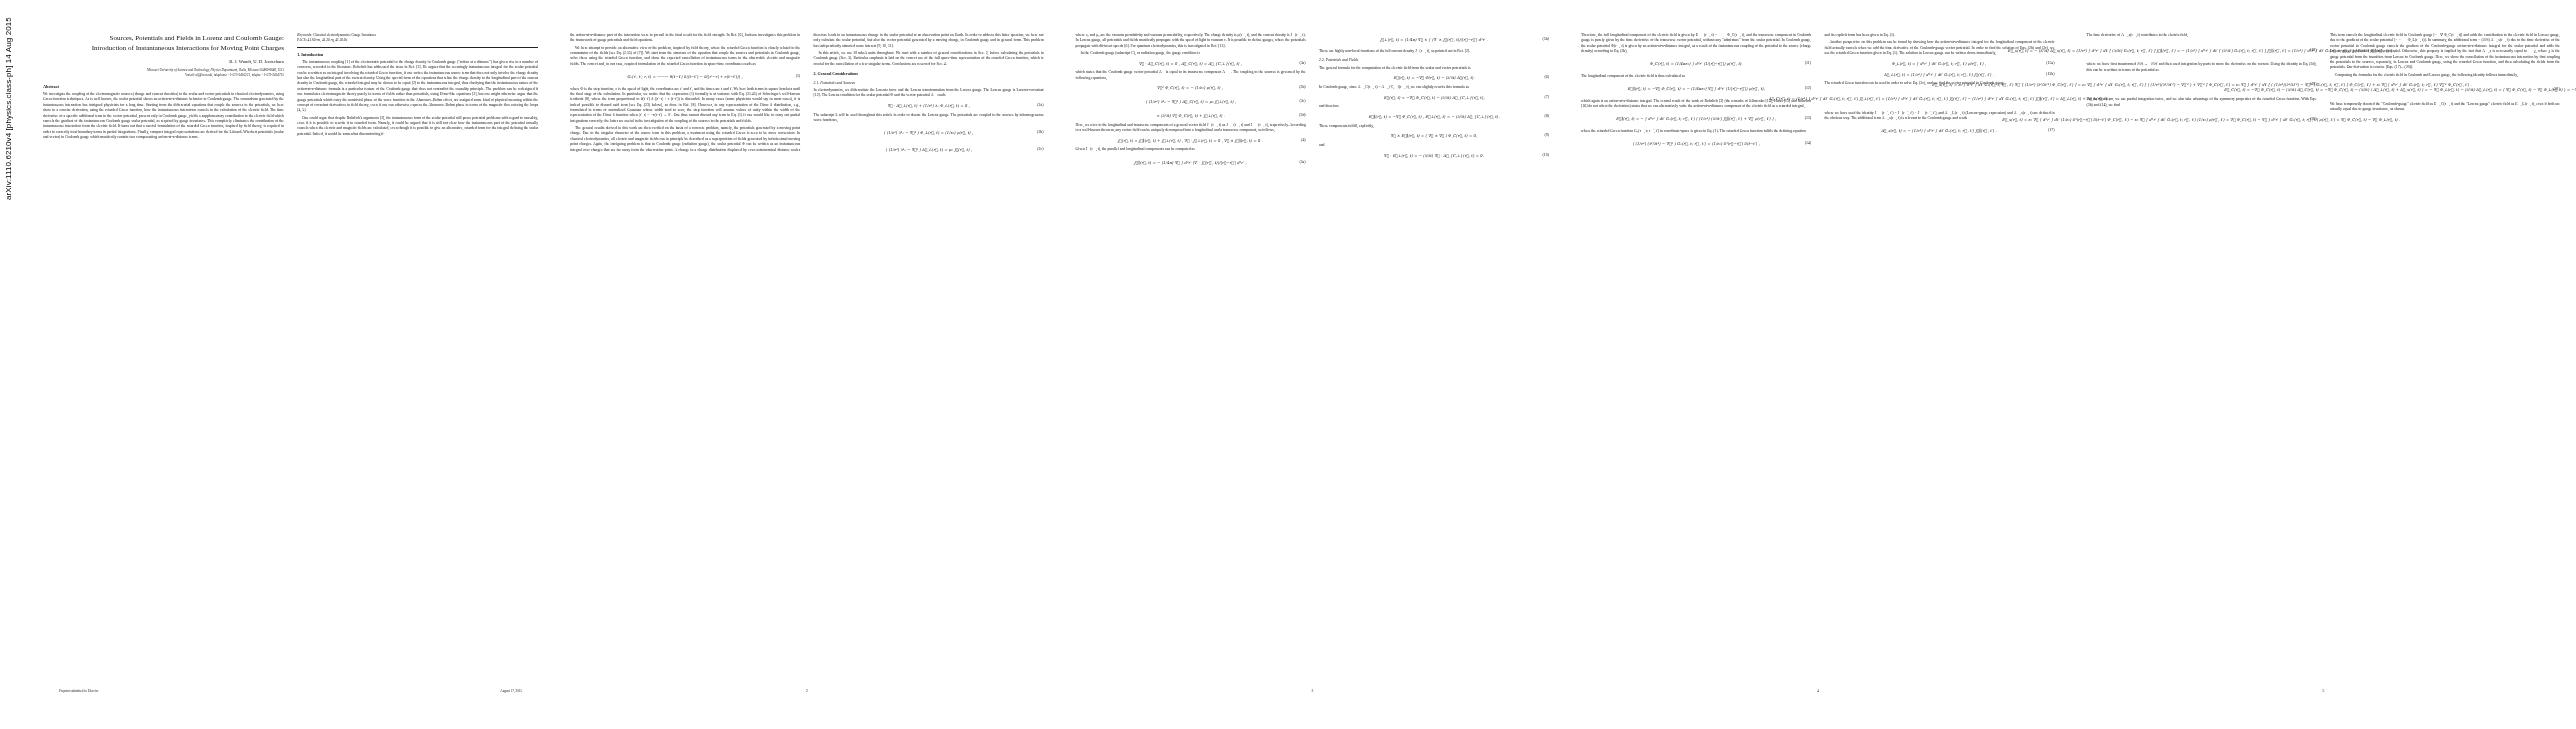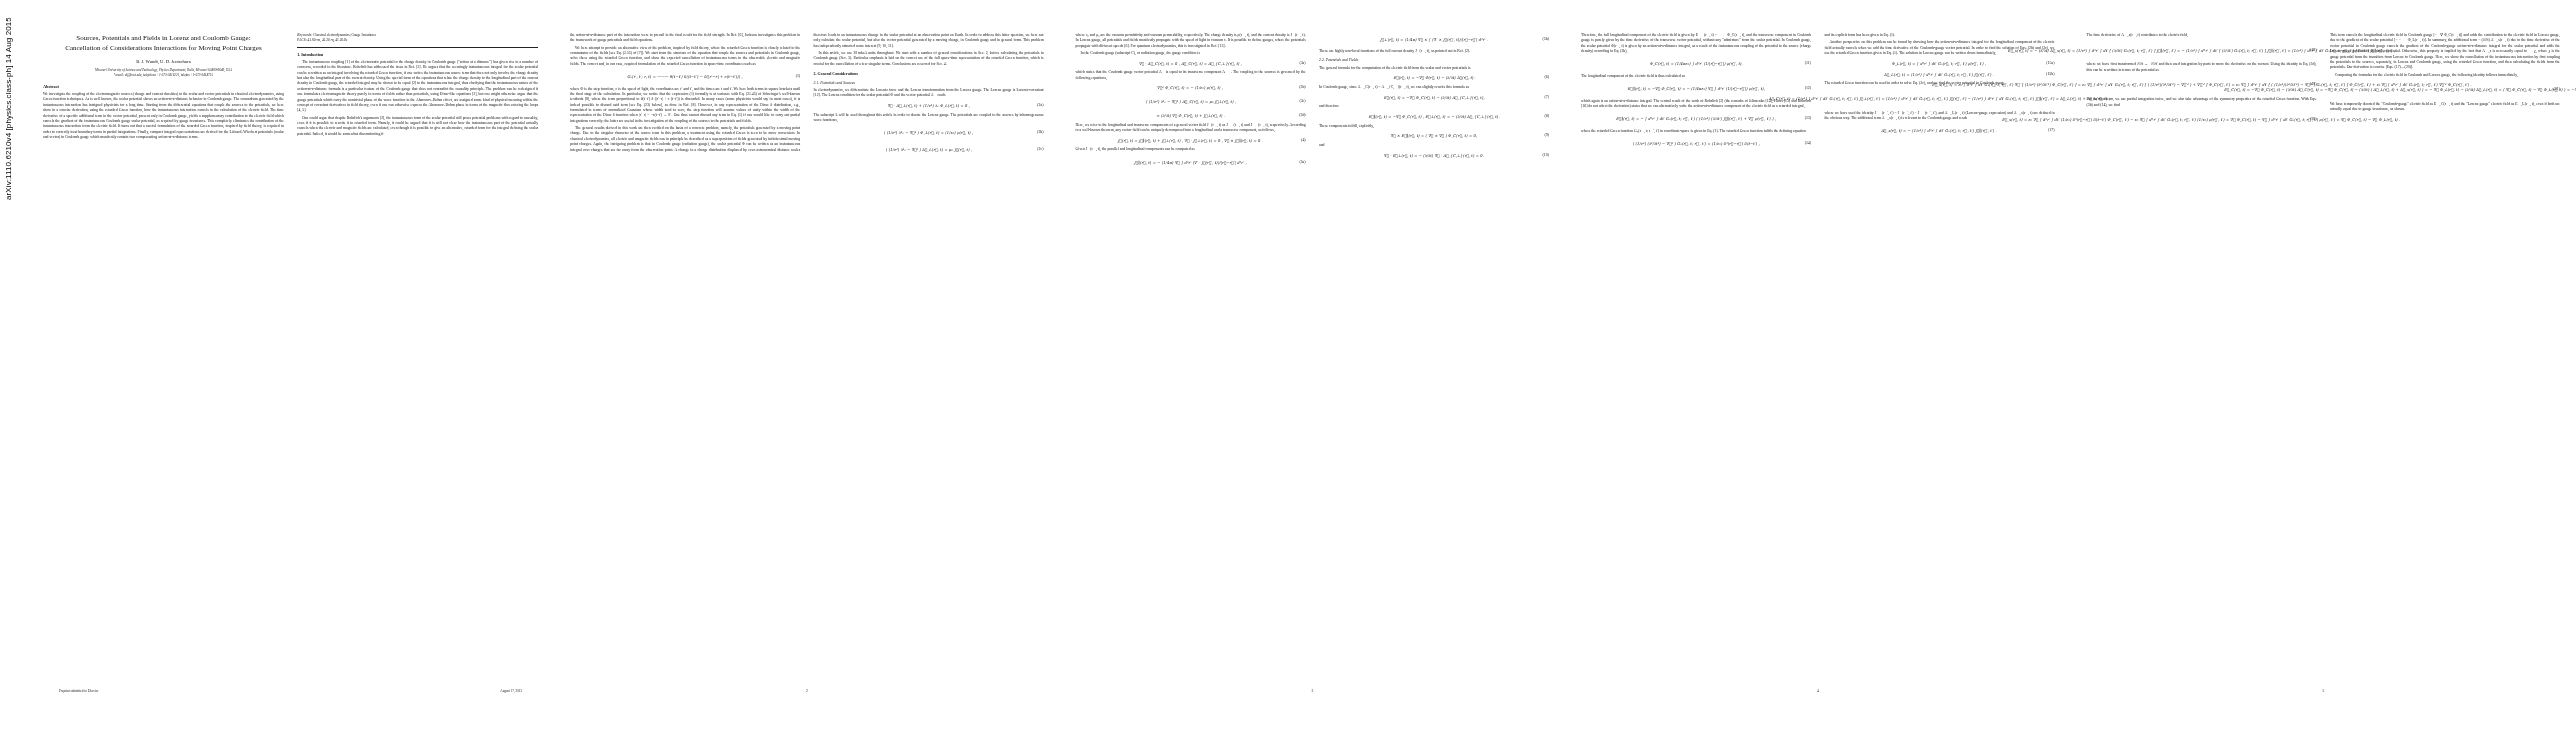--- a/index.html
+++ b/index.html
@@ -59,21 +59,21 @@
     top: 33px;
     bottom: 25.5px;
   }
   .cols {
     column-count: 2;
     column-gap: 13.4px;
     height: 100%;
     text-align: justify;
   }
   .title-block {
-    text-align: center;
+    text-align: right;
     margin-bottom: 6px;
   }
   .ptitle {
     font-size: 7px;
     line-height: 1.45;
     margin-bottom: 5.5px;
   }
   .authors {
     font-size: 4.6px;
     margin-bottom: 2.4px;
@@ -167,21 +167,21 @@
   <div class="arxiv-stamp">arXiv:1110.6210v4  [physics.class-ph]  14 Aug 2015</div>
 
   <div class="pages">
 
     <div class="page first">
       <div class="page-inner">
         <div class="cols">
           <div class="title-block">
             <div class="ptitle">
               <div>Sources, Potentials and Fields in Lorenz and Coulomb Gauge:</div>
-              <div>Cancellation of Considerations Interactions for Moving Point Charges</div>
+              <div>Introduction of Instantaneous Interactions for Moving Point Charges</div>
             </div>
             <div class="authors">B. J. Wundt, U. D. Jentschura</div>
             <div class="affil">Missouri University of Science and Technology, Physics Department, Rolla, Missouri 65409-0640, USA</div>
             <div class="affil">*email: ulj@mst.edu, telephone +1-573-3416221, telefax +1-573-3414715</div>
           </div>
 
           <div class="abstract-head">Abstract</div>
           <p class="body noind">We investigate the coupling of the electromagnetic sources (charge and current densities) to the scalar and vector potentials in classical electrodynamics, using Green function techniques. As is well known, the scalar potential shows an action-at-a-distance behavior in Coulomb gauge. The conundrum generated by the instantaneous interaction has intrigued physicists for a long time. Starting from the differential equations that couple the sources to the potentials, we here show in a concise derivation, using the retarded Green function, how the instantaneous interaction cancels in the calculation of the electric field. The time derivative of a specific additional term in the vector potential, present only in Coulomb gauge, yields a supplementary contribution to the electric field which cancels the gradient of the instantaneous Coulomb gauge scalar potential, as required by gauge invariance. This completely eliminates the contribution of the instantaneous interaction from the electric field. It turns out that a careful formulation of the retarded Green function, inspired by field theory, is required in order to correctly treat boundary terms in partial integrations. Finally, compact integral representations are derived for the Liénard–Wiechert potentials (scalar and vector) in Coulomb gauge which manifestly contain two compensating action-at-a-distance terms.</p>
 
           <div class="kw">

